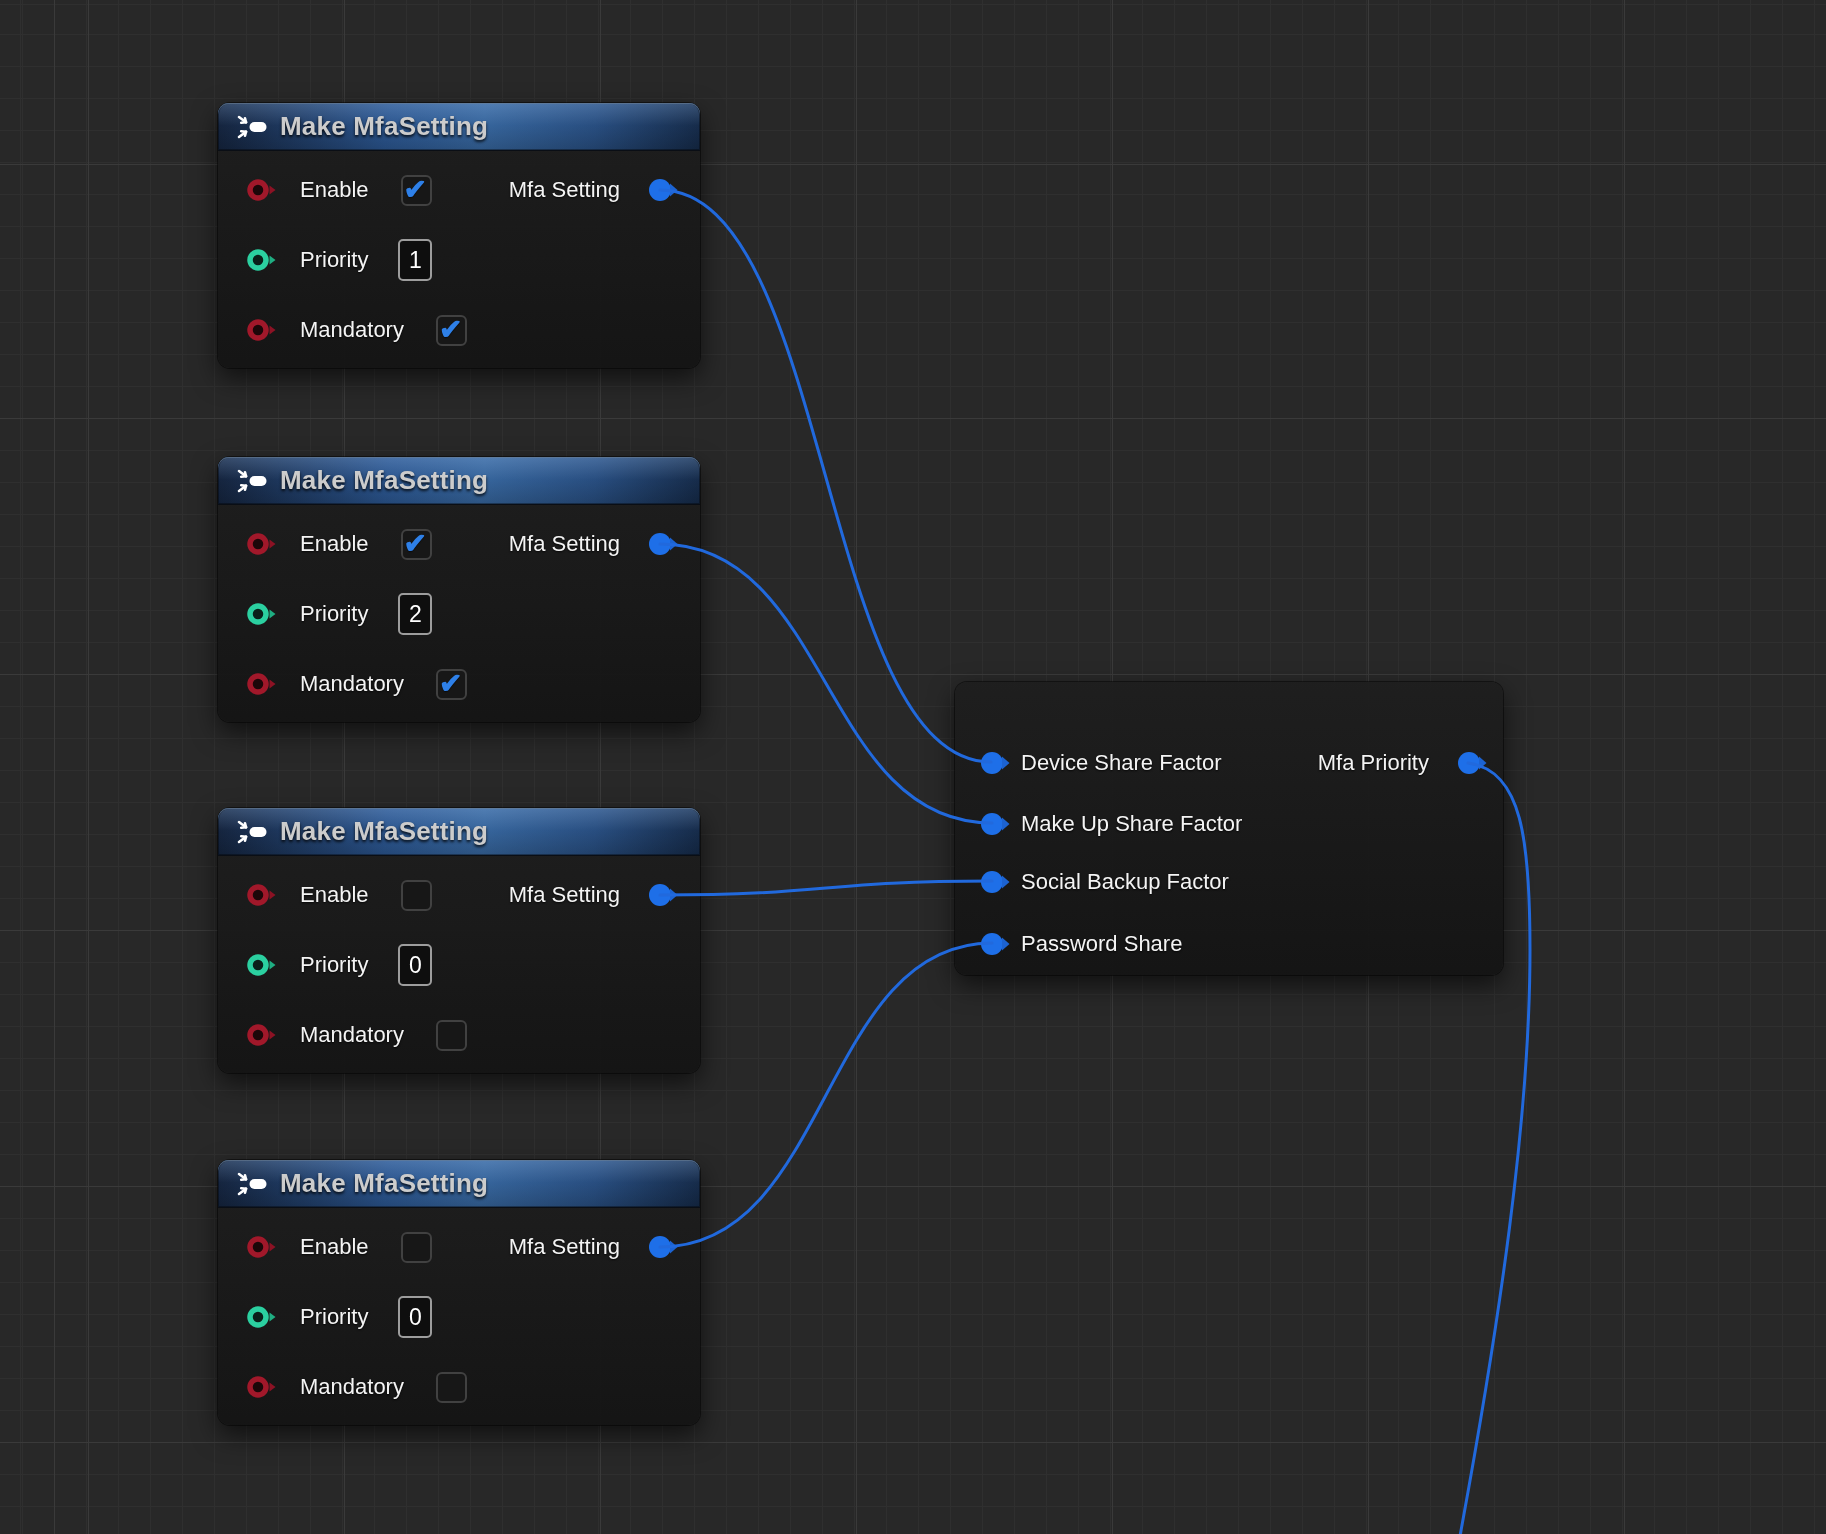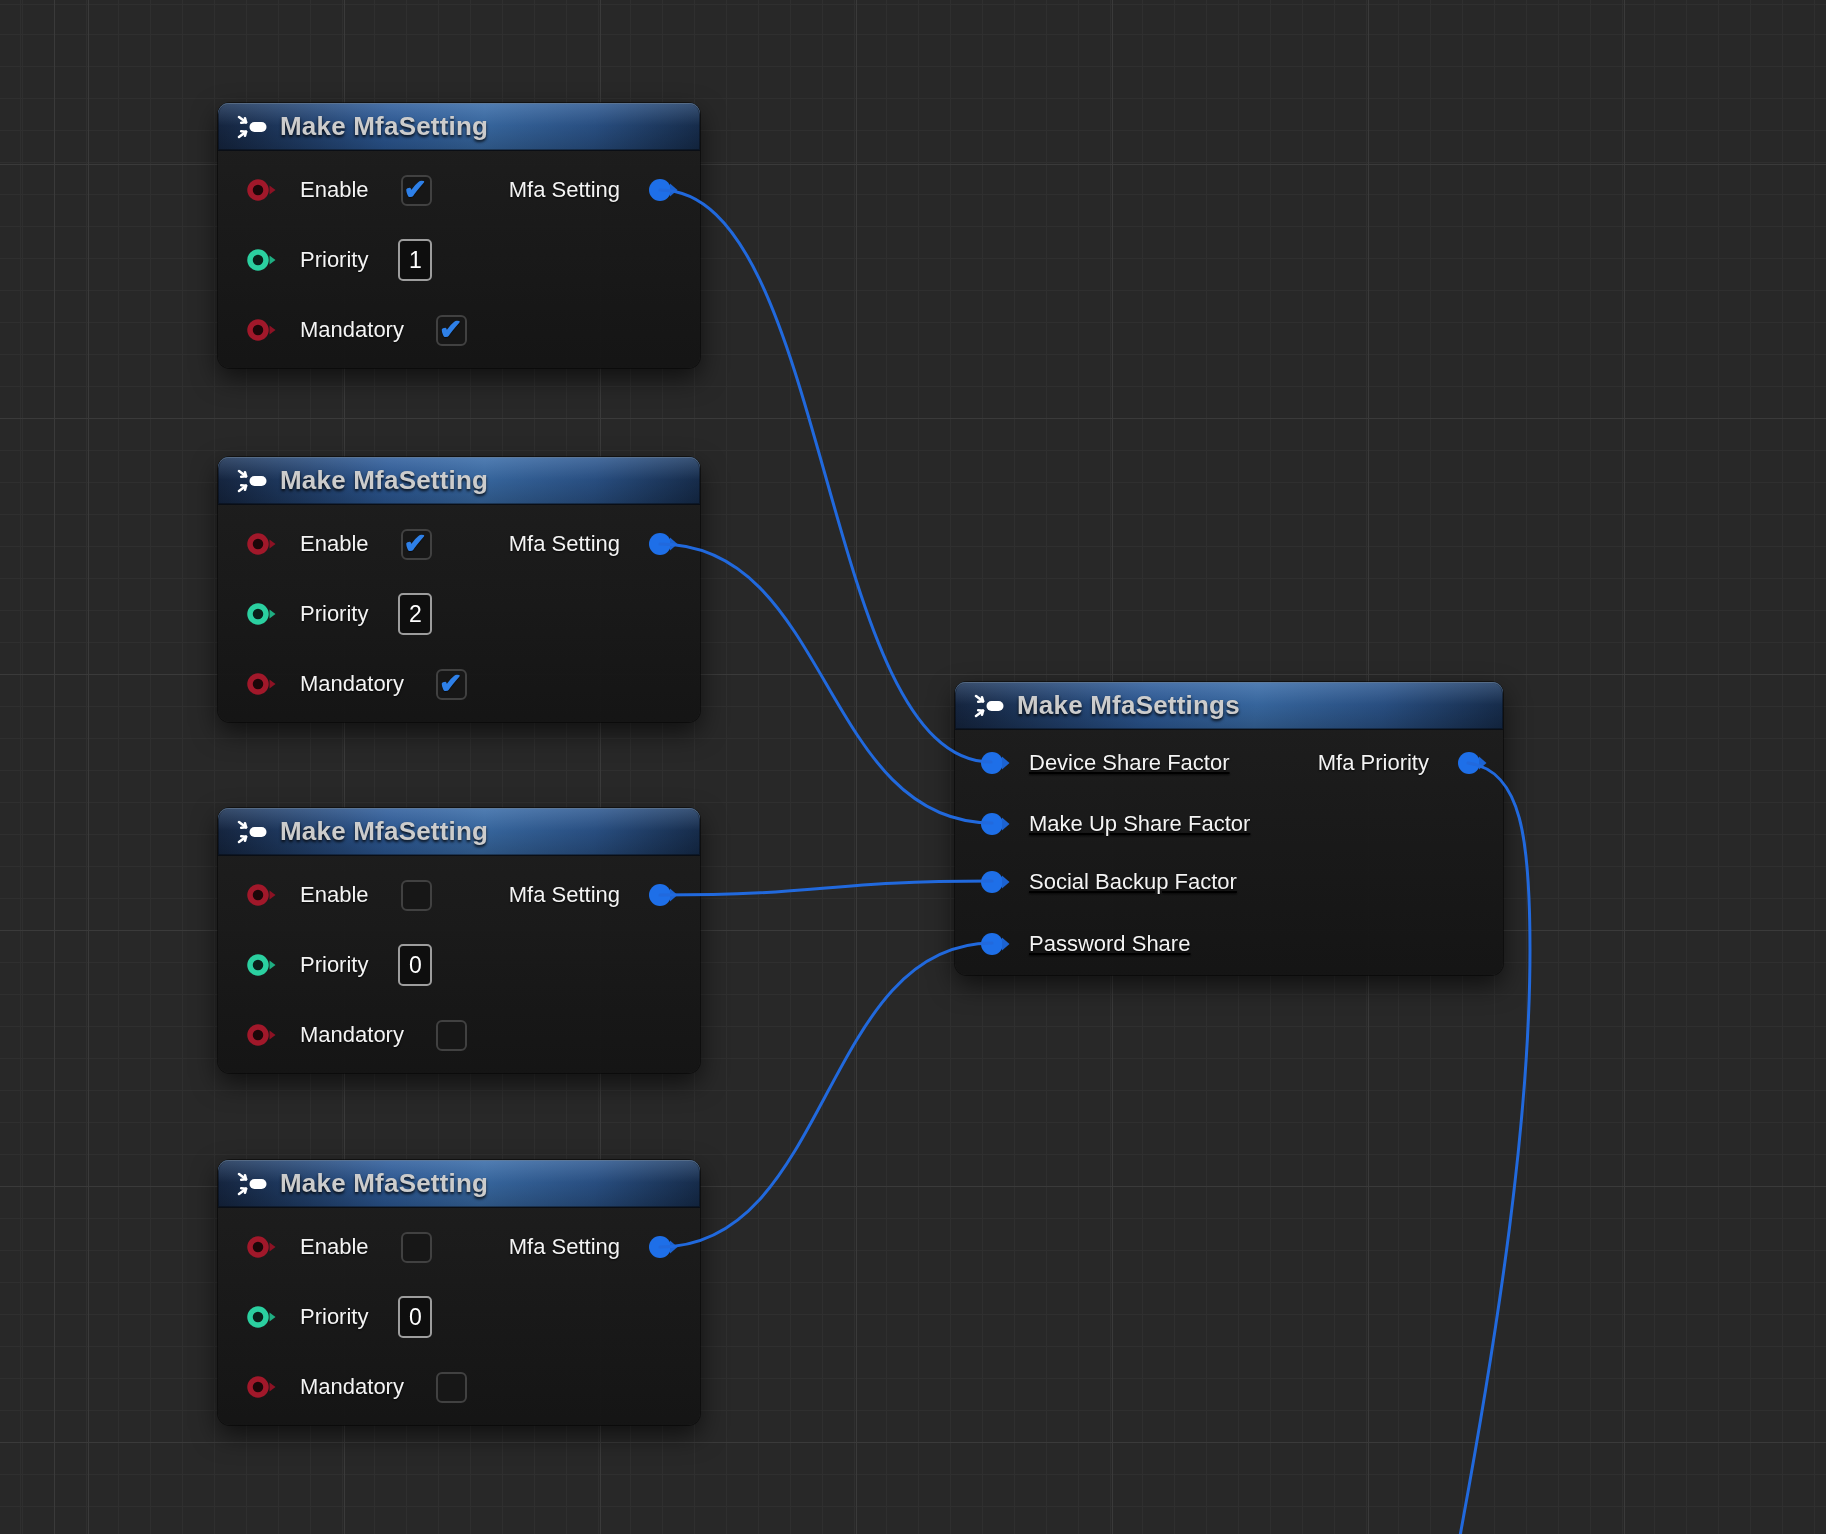--- a/index.html
+++ b/index.html
@@ -42,21 +42,21 @@
   }
   .row{
     position:absolute;left:0;height:44px;display:flex;align-items:center;
     padding-left:28px;gap:24px;
   }
   .row-out{
     position:absolute;height:44px;display:flex;align-items:center;gap:28px;
   }
   .srow{
     position:absolute;left:0;height:30px;display:flex;align-items:center;
-    padding-left:25px;gap:19px;text-decoration:underline;
+    padding-left:25px;gap:11px;
   }
   .pin-label{
     font-size:22px;color:#f4f4f4;text-shadow:0 1px 2px rgba(0,0,0,0.8);
     white-space:nowrap;
   }
   .checkbox{
     width:31px;height:31px;border-radius:6px;margin-left:8px;
     background:#171717;border:2px solid #414141;box-sizing:border-box;
     position:relative;
   }
@@ -245,26 +245,20 @@
     </div>
     <div class="row-out" style="top:65px;right:22px">
       <span class="pin-label">Mfa Setting</span>
       <svg class="pin" width="30" height="26" viewBox="0 0 30 26">
           <use href="#pin-struct-filled"></use>
         </svg>
     </div>
   </div>
 
   <div class="node" style="left:955px;top:682px;width:548px;height:293px">
-    <div class="node-header">
-      <svg class="icon" width="34" height="26" viewBox="0 0 34 26">
-          <use href="#make-struct-glyph"></use>
-        </svg>
-      <span class="node-title">Make MfaSettings</span>
-    </div>
     <div class="srow" style="top:66px">
       <svg class="pin" width="30" height="26" viewBox="0 0 30 26">
           <use href="#pin-struct-filled"></use>
         </svg>
       <span class="pin-label">Device Share Factor</span>
     </div>
     <div class="srow" style="top:127px">
       <svg class="pin" width="30" height="26" viewBox="0 0 30 26">
           <use href="#pin-struct-filled"></use>
         </svg>

